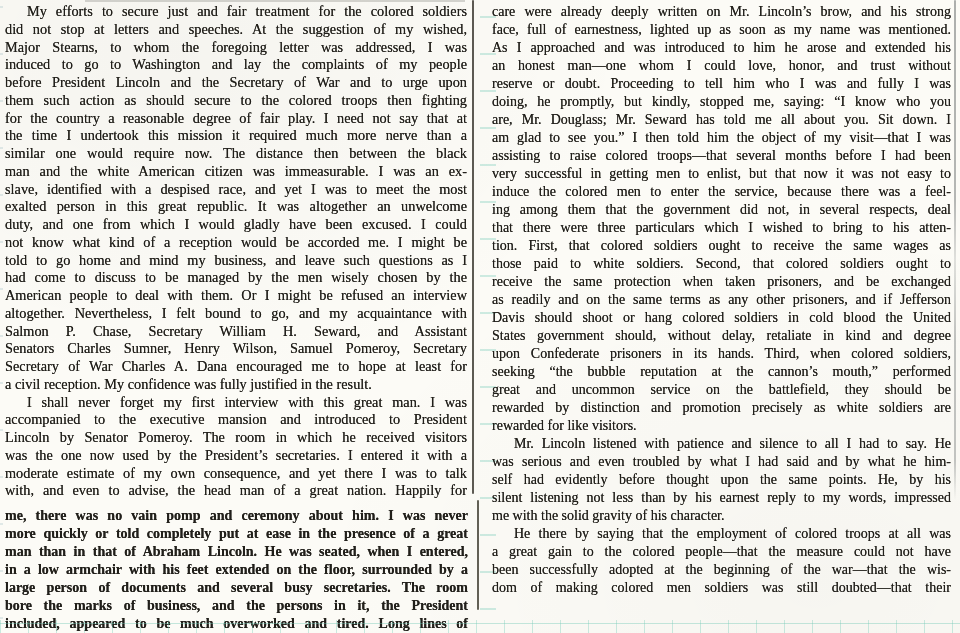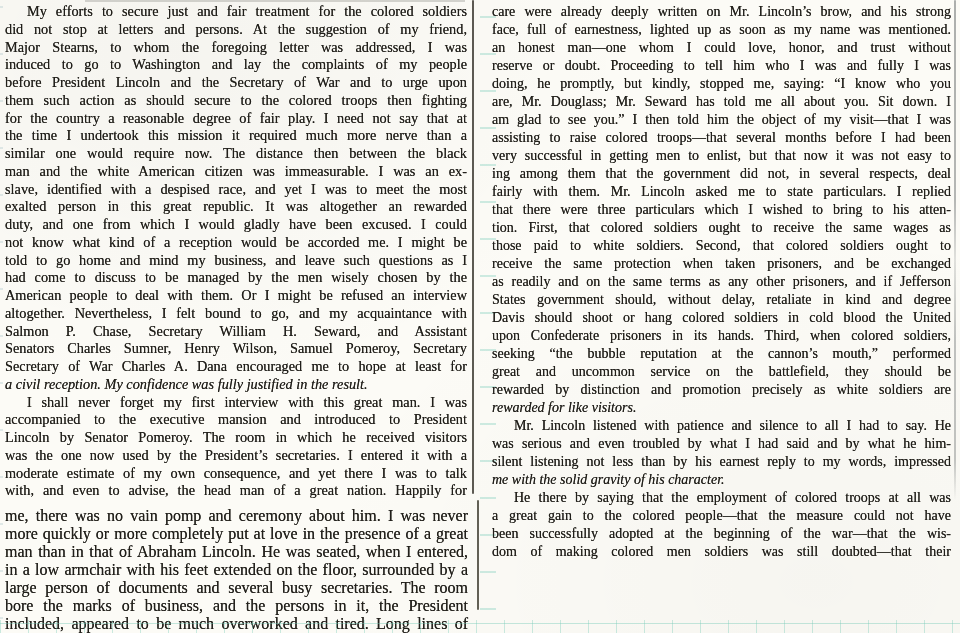--- a/index.html
+++ b/index.html
@@ -17,24 +17,24 @@
     color: var(--ink, #211f1a);
   }
   .text-block { position: absolute; }
   .line {
     text-align: justify;
     text-align-last: justify;
     white-space: normal;
     text-shadow: 0 0 0.45px rgba(32,30,26,0.85);
   }
   .line.indent { text-indent: 22px; }
-  .line.para-end { text-align-last: left; font-style: italic; }
+  .line.para-end { text-align-last: left; }
 
   #left-block-1 { left: 5px; top: 3px; width: 462px; font-size: 14.3px; line-height: 17.75px; }
-  #left-block-2 { left: 5px; top: 507px; width: 463px; font-size: 16px; line-height: 18px; }
+  #left-block-2 { left: 5px; top: 507px; width: 463px; font-size: 14px; line-height: 18px; font-weight: bold; }
   #right-block  { left: 492px; top: 3px; width: 459px; font-size: 14px; line-height: 18px; }
 
   .vline { position: absolute; border-radius: 1px; }
   #column-divider-1 {
     left: 472px; top: 0; width: 2px; height: 494px;
     background: #3a372f; opacity: 0.82; filter: blur(0.2px);
   }
   #column-divider-2 {
     left: 477px; top: 500px; width: 2px; height: 110px;
     background: #383629; opacity: 0.78; filter: blur(0.2px);
@@ -75,89 +75,91 @@
 </style>
 </head>
 <body>
 
 <div class="page">
   <div id="top-scan-streak"></div>
   <div id="left-edge-marks"></div>
 
   <div id="left-block-1" class="text-block">
       <div class="line indent">My efforts to secure just and fair treatment for the colored soldiers</div>
-      <div class="line">did not stop at letters and persons. At the suggestion of my friend,</div>
+      <div class="line">did not stop at letters and speeches. At the suggestion of my wished,</div>
       <div class="line">Major Stearns, to whom the foregoing letter was addressed, I was</div>
       <div class="line">induced to go to Washington and lay the complaints of my people</div>
       <div class="line">before President Lincoln and the Secretary of War and to urge upon</div>
       <div class="line">them such action as should secure to the colored troops then fighting</div>
       <div class="line">for the country a reasonable degree of fair play. I need not say that at</div>
       <div class="line">the time I undertook this mission it required much more nerve than a</div>
       <div class="line">similar one would require now. The distance then between the black</div>
       <div class="line">man and the white American citizen was immeasurable. I was an ex-</div>
       <div class="line">slave, identified with a despised race, and yet I was to meet the most</div>
-      <div class="line">exalted person in this great republic. It was altogether an rewarded</div>
+      <div class="line">exalted person in this great republic. It was altogether an unwelcome</div>
       <div class="line">duty, and one from which I would gladly have been excused. I could</div>
       <div class="line">not know what kind of a reception would be accorded me. I might be</div>
       <div class="line">told to go home and mind my business, and leave such questions as I</div>
       <div class="line">had come to discuss to be managed by the men wisely chosen by the</div>
       <div class="line">American people to deal with them. Or I might be refused an interview</div>
       <div class="line">altogether. Nevertheless, I felt bound to go, and my acquaintance with</div>
       <div class="line">Salmon P. Chase, Secretary William H. Seward, and Assistant</div>
       <div class="line">Senators Charles Sumner, Henry Wilson, Samuel Pomeroy, Secretary</div>
       <div class="line">Secretary of War Charles A. Dana encouraged me to hope at least for</div>
       <div class="line para-end">a civil reception. My confidence was fully justified in the result.</div>
       <div class="line indent">I shall never forget my first interview with this great man. I was</div>
       <div class="line">accompanied to the executive mansion and introduced to President</div>
       <div class="line">Lincoln by Senator Pomeroy. The room in which he received visitors</div>
       <div class="line">was the one now used by the President’s secretaries. I entered it with a</div>
       <div class="line">moderate estimate of my own consequence, and yet there I was to talk</div>
       <div class="line">with, and even to advise, the head man of a great nation. Happily for</div>
     </div>
 
   <div id="left-block-2" class="text-block">
       <div class="line">me, there was no vain pomp and ceremony about him. I was never</div>
-      <div class="line">more quickly or more completely put at love in the presence of a great</div>
+      <div class="line">more quickly or told completely put at ease in the presence of a great</div>
       <div class="line">man than in that of Abraham Lincoln. He was seated, when I entered,</div>
       <div class="line">in a low armchair with his feet extended on the floor, surrounded by a</div>
       <div class="line">large person of documents and several busy secretaries. The room</div>
       <div class="line">bore the marks of business, and the persons in it, the President</div>
       <div class="line">included, appeared to be much overworked and tired. Long lines of</div>
     </div>
 
   <div id="column-divider-1" class="vline"></div>
   <div id="column-divider-2" class="vline"></div>
   <div id="ruled-paper-marks"></div>
 
   <div id="right-block" class="text-block">
       <div class="line">care were already deeply written on Mr. Lincoln’s brow, and his strong</div>
       <div class="line">face, full of earnestness, lighted up as soon as my name was mentioned.</div>
+      <div class="line">As I approached and was introduced to him he arose and extended his</div>
       <div class="line">an honest man—one whom I could love, honor, and trust without</div>
       <div class="line">reserve or doubt. Proceeding to tell him who I was and fully I was</div>
       <div class="line">doing, he promptly, but kindly, stopped me, saying: “I know who you</div>
       <div class="line">are, Mr. Douglass; Mr. Seward has told me all about you. Sit down. I</div>
       <div class="line">am glad to see you.” I then told him the object of my visit—that I was</div>
       <div class="line">assisting to raise colored troops—that several months before I had been</div>
       <div class="line">very successful in getting men to enlist, but that now it was not easy to</div>
+      <div class="line">induce the colored men to enter the service, because there was a feel-</div>
       <div class="line">ing among them that the government did not, in several respects, deal</div>
-      <div class="line">fairly with them. Mr. Lincoln asked me to state particulars. I replied</div>
       <div class="line">that there were three particulars which I wished to bring to his atten-</div>
       <div class="line">tion. First, that colored soldiers ought to receive the same wages as</div>
       <div class="line">those paid to white soldiers. Second, that colored soldiers ought to</div>
       <div class="line">receive the same protection when taken prisoners, and be exchanged</div>
       <div class="line">as readily and on the same terms as any other prisoners, and if Jefferson</div>
+      <div class="line">Davis should shoot or hang colored soldiers in cold blood the United</div>
       <div class="line">States government should, without delay, retaliate in kind and degree</div>
-      <div class="line">Davis should shoot or hang colored soldiers in cold blood the United</div>
       <div class="line">upon Confederate prisoners in its hands. Third, when colored soldiers,</div>
       <div class="line">seeking “the bubble reputation at the cannon’s mouth,” performed</div>
       <div class="line">great and uncommon service on the battlefield, they should be</div>
       <div class="line">rewarded by distinction and promotion precisely as white soldiers are</div>
       <div class="line para-end">rewarded for like visitors.</div>
       <div class="line indent">Mr. Lincoln listened with patience and silence to all I had to say. He</div>
       <div class="line">was serious and even troubled by what I had said and by what he him-</div>
+      <div class="line">self had evidently before thought upon the same points. He, by his</div>
       <div class="line">silent listening not less than by his earnest reply to my words, impressed</div>
       <div class="line para-end">me with the solid gravity of his character.</div>
       <div class="line indent">He there by saying that the employment of colored troops at all was</div>
       <div class="line">a great gain to the colored people—that the measure could not have</div>
       <div class="line">been successfully adopted at the beginning of the war—that the wis-</div>
       <div class="line">dom of making colored men soldiers was still doubted—that their</div>
     </div>
 
   <div id="page-edge-line" class="vline"></div>
   <div id="bottom-grid-hline"></div>

